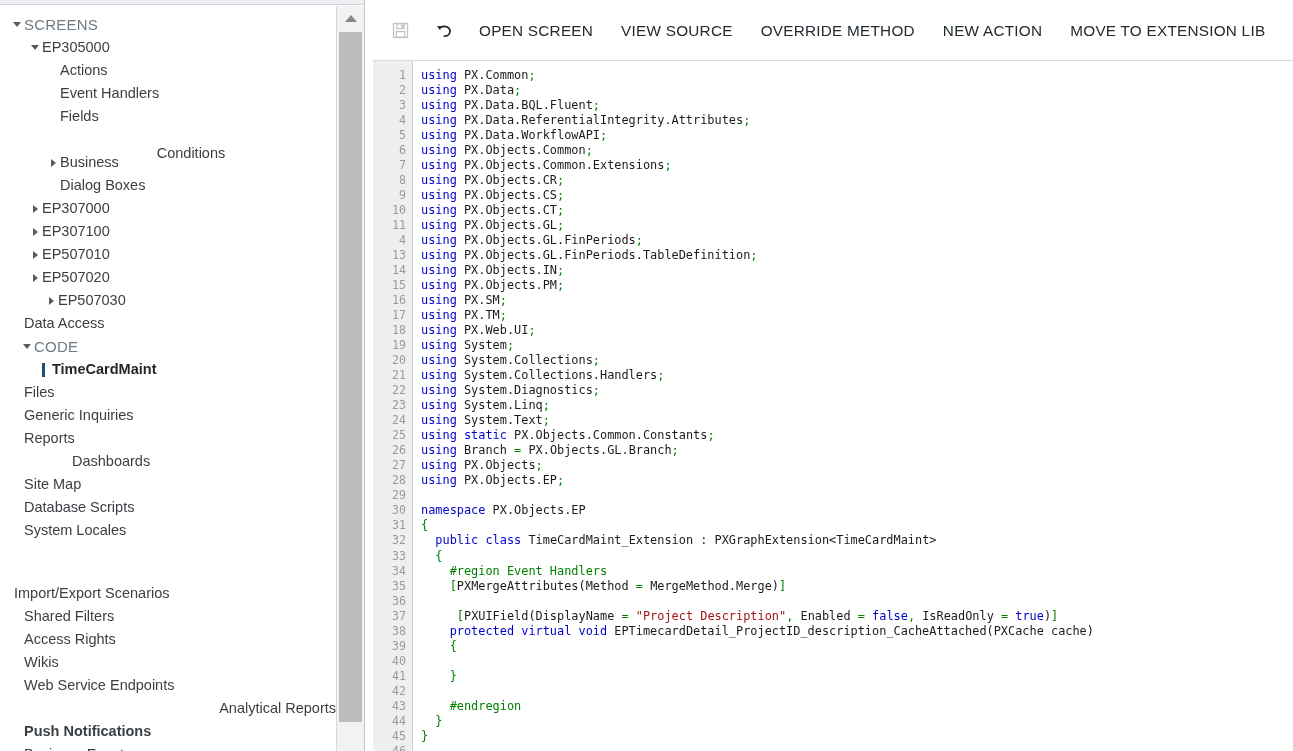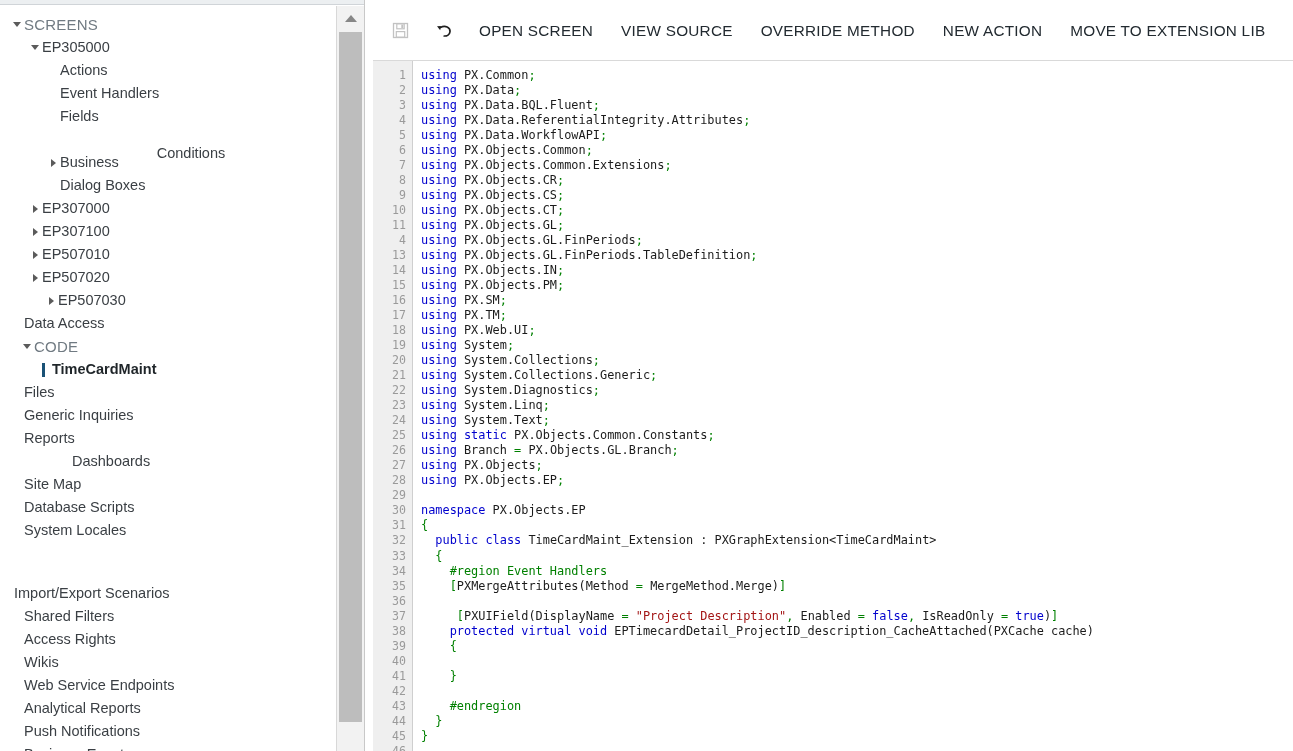--- a/index.html
+++ b/index.html
@@ -341,25 +341,25 @@
           <span class="nlabel">Access Rights</span>
         </div>
         <div class="node" style="padding-left: 10px;">
           <span class="tw"></span>
           <span class="nlabel">Wikis</span>
         </div>
         <div class="node" style="padding-left: 10px;">
           <span class="tw"></span>
           <span class="nlabel">Web Service Endpoints</span>
         </div>
-        <div class="node" style="padding-left: 10px;">
+        <div class="node" style="padding-left: 10px; justify-content: space-between;">
           <span class="tw"></span>
           <span class="nlabel">Analytical Reports</span>
         </div>
-        <div class="node" style="padding-left: 10px;">
+        <div class="node" style="padding-left: 10px; font-weight: bold;">
           <span class="tw"></span>
           <span class="nlabel">Push Notifications</span>
         </div>
         <div class="node" style="padding-left: 10px;">
           <span class="tw"></span>
           <span class="nlabel">Business Events</span>
         </div>
         <div class="node" style="padding-left: 10px;">
           <span class="tw"></span>
           <span class="nlabel">Mobile Application</span>
@@ -461,21 +461,21 @@
           <div class="cl"><span class="k">using </span><span class="n">PX.Objects.GL</span><span class="p">;</span></div>
           <div class="cl"><span class="k">using </span><span class="n">PX.Objects.GL.FinPeriods</span><span class="p">;</span></div>
           <div class="cl"><span class="k">using </span><span class="n">PX.Objects.GL.FinPeriods.TableDefinition</span><span class="p">;</span></div>
           <div class="cl"><span class="k">using </span><span class="n">PX.Objects.IN</span><span class="p">;</span></div>
           <div class="cl"><span class="k">using </span><span class="n">PX.Objects.PM</span><span class="p">;</span></div>
           <div class="cl"><span class="k">using </span><span class="n">PX.SM</span><span class="p">;</span></div>
           <div class="cl"><span class="k">using </span><span class="n">PX.TM</span><span class="p">;</span></div>
           <div class="cl"><span class="k">using </span><span class="n">PX.Web.UI</span><span class="p">;</span></div>
           <div class="cl"><span class="k">using </span><span class="n">System</span><span class="p">;</span></div>
           <div class="cl"><span class="k">using </span><span class="n">System.Collections</span><span class="p">;</span></div>
-          <div class="cl"><span class="k">using </span><span class="n">System.Collections.Generic</span><span class="p">;</span></div>
+          <div class="cl"><span class="k">using </span><span class="n">System.Collections.Handlers</span><span class="p">;</span></div>
           <div class="cl"><span class="k">using </span><span class="n">System.Diagnostics</span><span class="p">;</span></div>
           <div class="cl"><span class="k">using </span><span class="n">System.Linq</span><span class="p">;</span></div>
           <div class="cl"><span class="k">using </span><span class="n">System.Text</span><span class="p">;</span></div>
           <div class="cl"><span class="k">using static </span><span class="n">PX.Objects.Common.Constants</span><span class="p">;</span></div>
           <div class="cl"><span class="k">using </span><span class="n">Branch </span><span class="p">= </span><span class="n">PX.Objects.GL.Branch</span><span class="p">;</span></div>
           <div class="cl"><span class="k">using </span><span class="n">PX.Objects</span><span class="p">;</span></div>
           <div class="cl"><span class="k">using </span><span class="n">PX.Objects.EP</span><span class="p">;</span></div>
           <div class="cl">&nbsp;</div>
           <div class="cl"><span class="k">namespace </span><span class="n">PX.Objects.EP</span></div>
           <div class="cl"><span class="p">{</span></div>

